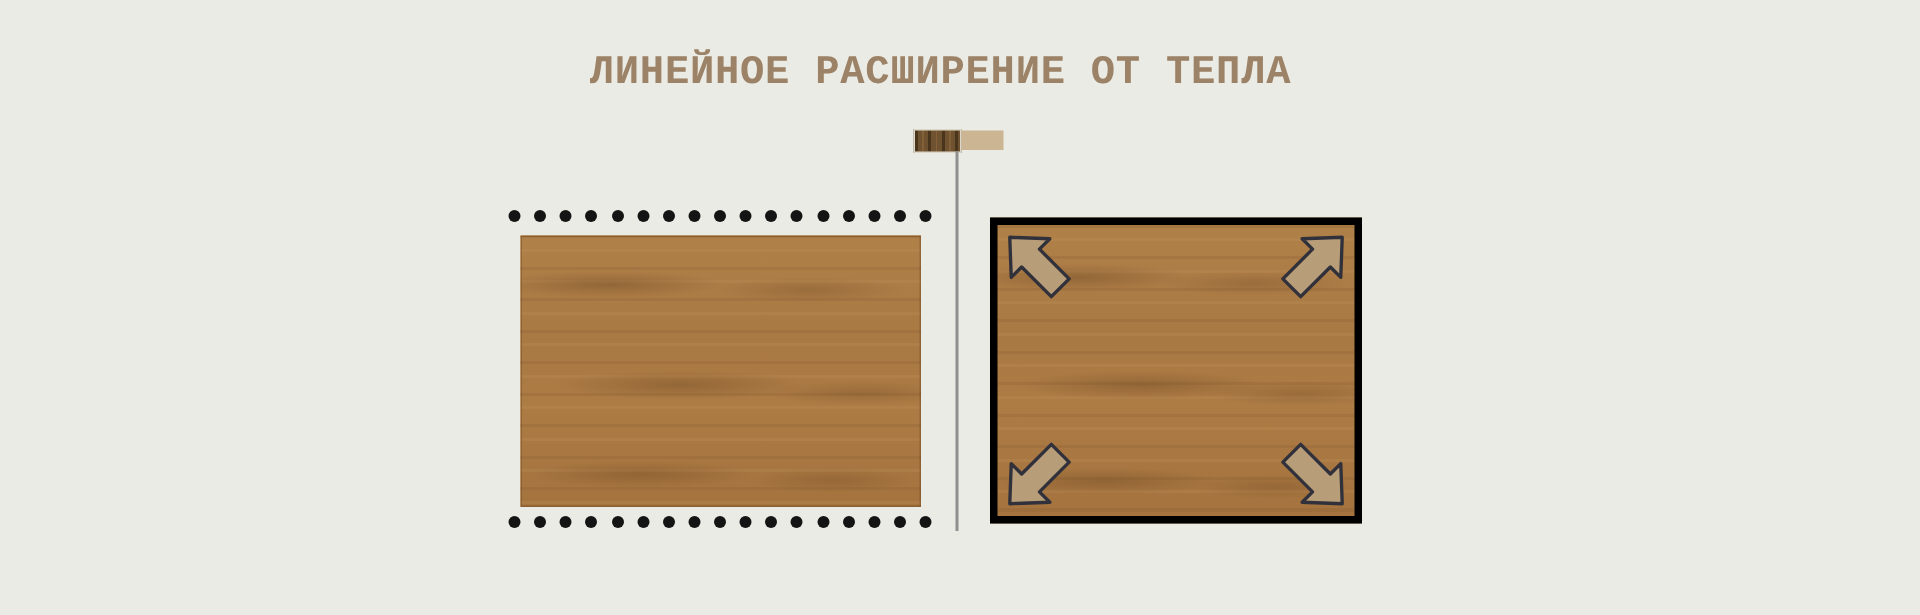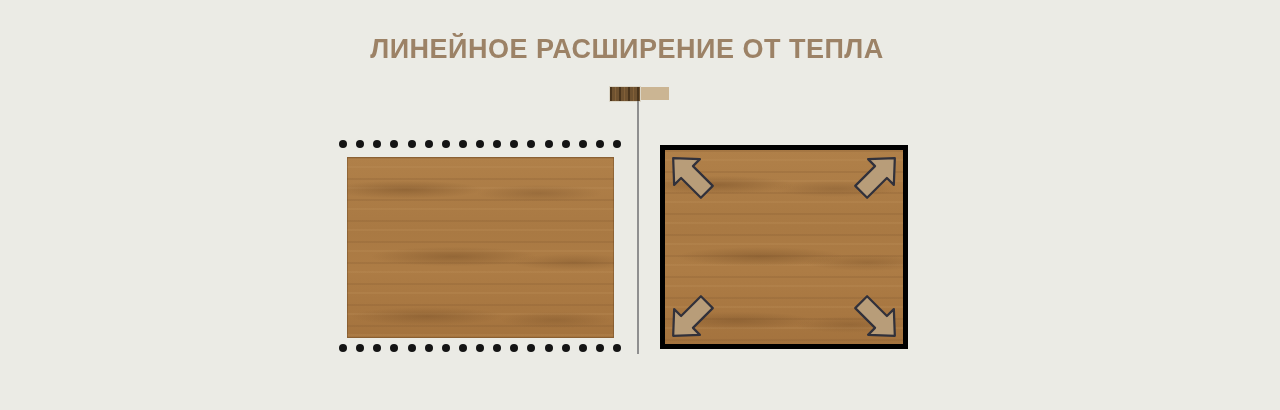--- a/index.html
+++ b/index.html
@@ -6,20 +6,21 @@
   body {
     font-family: "Liberation Sans", "DejaVu Sans", sans-serif;
     background: var(--background, #ebebe5);
   }
   .stage {
     position: relative;
     width: 1280px;
     height: 354px;
     overflow: hidden;
     background: var(--background, #ebebe5);
+    font-family: Liberation Mono, monospace;
   }
 
   
   .title {
     position: absolute;
     top: 34px;
     left: 0;
     width: 100%;
     text-align: center;
     transform: translateX(-13px);

